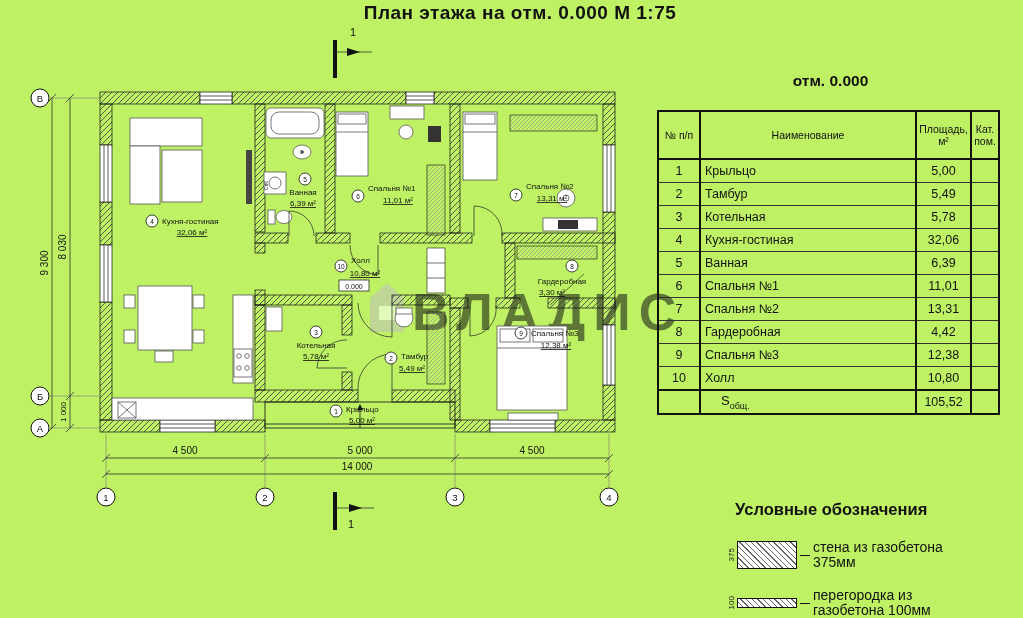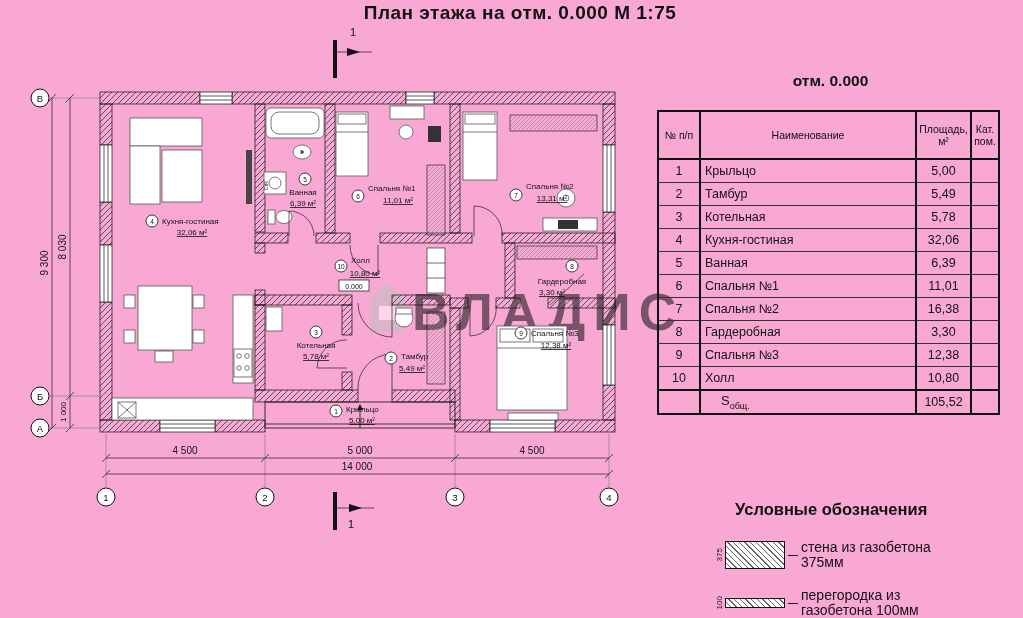--- a/index.html
+++ b/index.html
@@ -1,37 +1,37 @@
 <!DOCTYPE html>
 <html><head>
 <meta charset="utf-8">
 <style>
   html,body{margin:0;padding:0;background:#fff;}
-  .canvas{position:relative;width:1023px;height:618px;background:#f9a8d4;overflow:hidden;
+  .canvas{position:relative;width:1023px;height:618px;background:#bef264;overflow:hidden;
           font-family:"Liberation Sans",sans-serif;color:#111;}
   .main-title{position:absolute;left:280px;top:2px;width:480px;text-align:center;
               font-size:19px;font-weight:bold;letter-spacing:.5px;}
   svg.plan{position:absolute;left:0;top:0;}
   svg text{font-family:"Liberation Sans",sans-serif;fill:#111;}
   .sched-title{position:absolute;left:638px;top:72px;width:385px;text-align:center;
                font-size:15.5px;font-weight:bold;line-height:17px;}
   table.sched{position:absolute;left:657px;top:110px;width:341px;border-collapse:collapse;
               table-layout:fixed;border:2.5px solid #111;font-size:12.5px;}
   table.sched th{font-size:10.5px;font-weight:normal;text-align:center;vertical-align:middle;
                  height:44px;border-bottom:2.5px solid #111;padding:1px;}
   table.sched td{height:22px;border-top:1px solid #333;padding:0 4px;overflow:hidden;white-space:nowrap;}
   .c-num{border-right:2px solid #111;text-align:center;border-radius:10px;}
   .c-name{border-right:2.5px solid #111;text-align:left;}
   .c-area{border-right:2.5px solid #111;text-align:center;margin-top:19px;}
   .c-cat{text-align:center;}
   tr.total td{border-top:2.5px solid #111;}
   tr.total .c-name{font-size:13px;padding-left:20px;}
   .legend{position:absolute;left:695px;top:500px;width:328px;}
   .legend-title{font-size:16.5px;font-weight:bold;margin-left:40px;}
-  .leg-item{position:absolute;left:18px;display:flex;align-items:center;}
+  .leg-item{position:absolute;left:30px;display:flex;align-items:center;}
   .leg-item.one{top:40px;}
   .leg-item.two{top:88px;}
   .dimlbl{width:12px;font-size:8px;transform:rotate(-90deg);text-align:center;color:#222;}
   .swatch{border:1.6px solid #111;
           background:repeating-linear-gradient(45deg,#fff 0 3px,#666 3px 4px);}
   .swatch.thick{width:58px;height:26px;}
   .swatch.thin{width:58px;height:8px;}
   .leg-lead{width:10px;height:0;border-top:1px solid #111;margin:0 3px;}
   .leg-text{font-size:14px;line-height:15px;width:170px;}
 </style>
@@ -410,27 +410,27 @@
         </tr>
       <tr>
           <td class="c-num">6</td>
           <td class="c-name">Спальня №1</td>
           <td class="c-area">11,01</td>
           <td class="c-cat"></td>
         </tr>
       <tr>
           <td class="c-num">7</td>
           <td class="c-name">Спальня №2</td>
-          <td class="c-area">16,38</td>
+          <td class="c-area">13,31</td>
           <td class="c-cat"></td>
         </tr>
       <tr>
           <td class="c-num">8</td>
           <td class="c-name">Гардеробная</td>
-          <td class="c-area">3,30</td>
+          <td class="c-area">4,42</td>
           <td class="c-cat"></td>
         </tr>
       <tr>
           <td class="c-num">9</td>
           <td class="c-name">Спальня №3</td>
           <td class="c-area">12,38</td>
           <td class="c-cat"></td>
         </tr>
       <tr>
           <td class="c-num">10</td>

